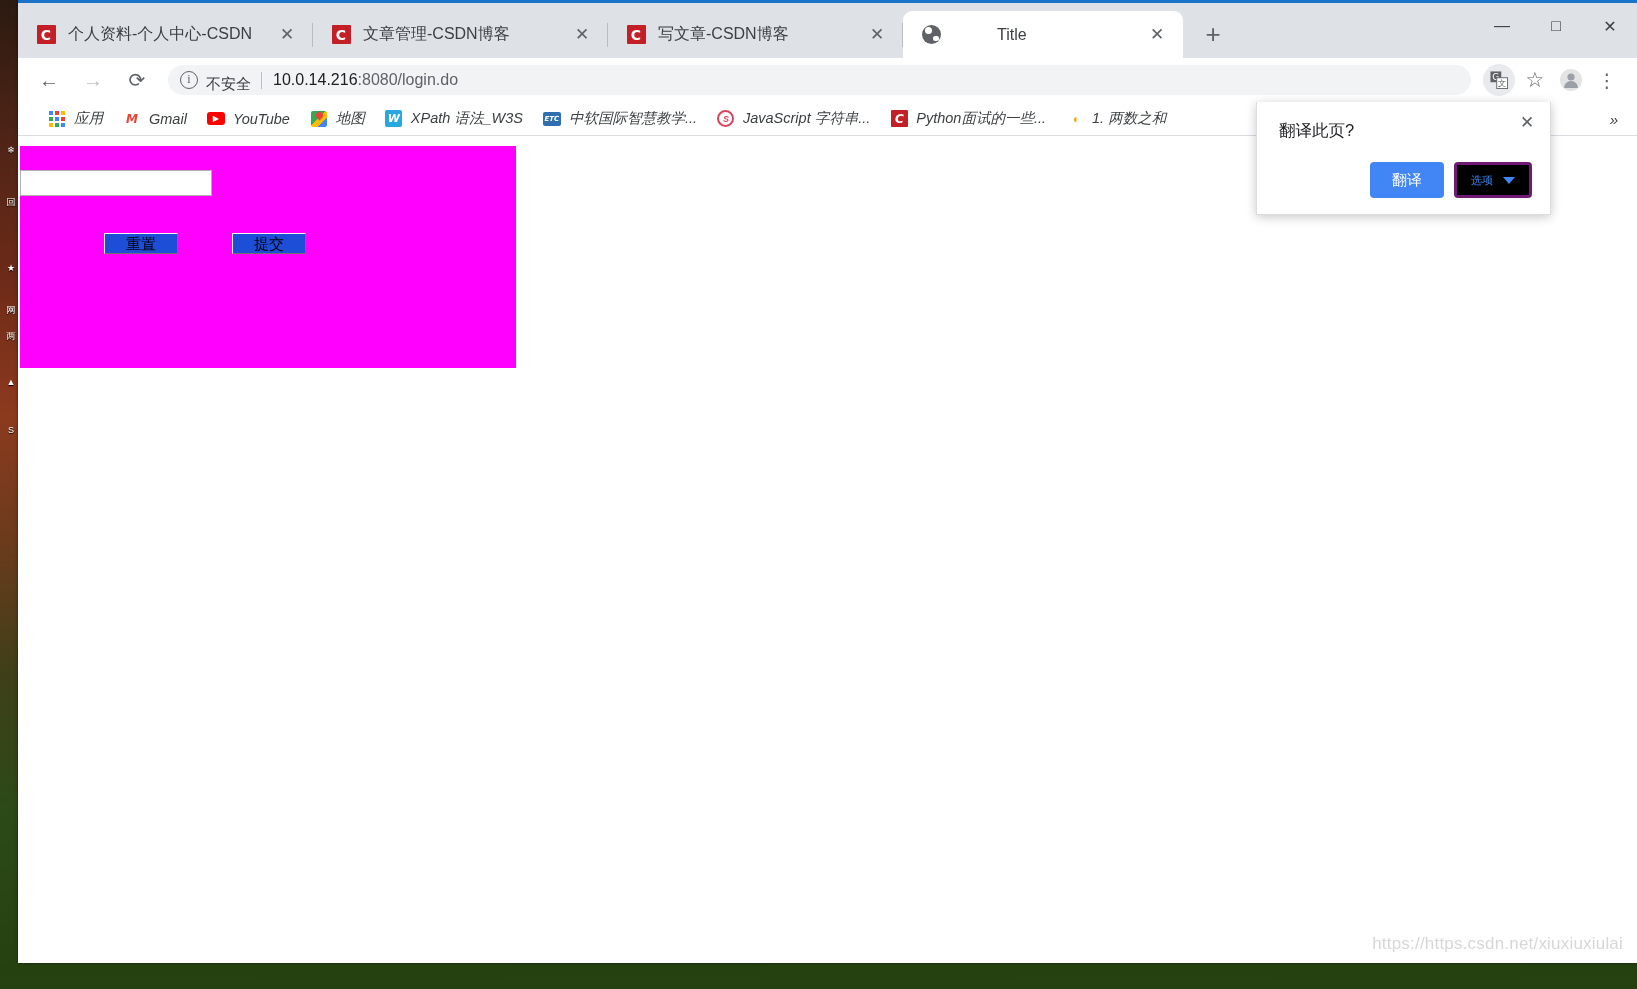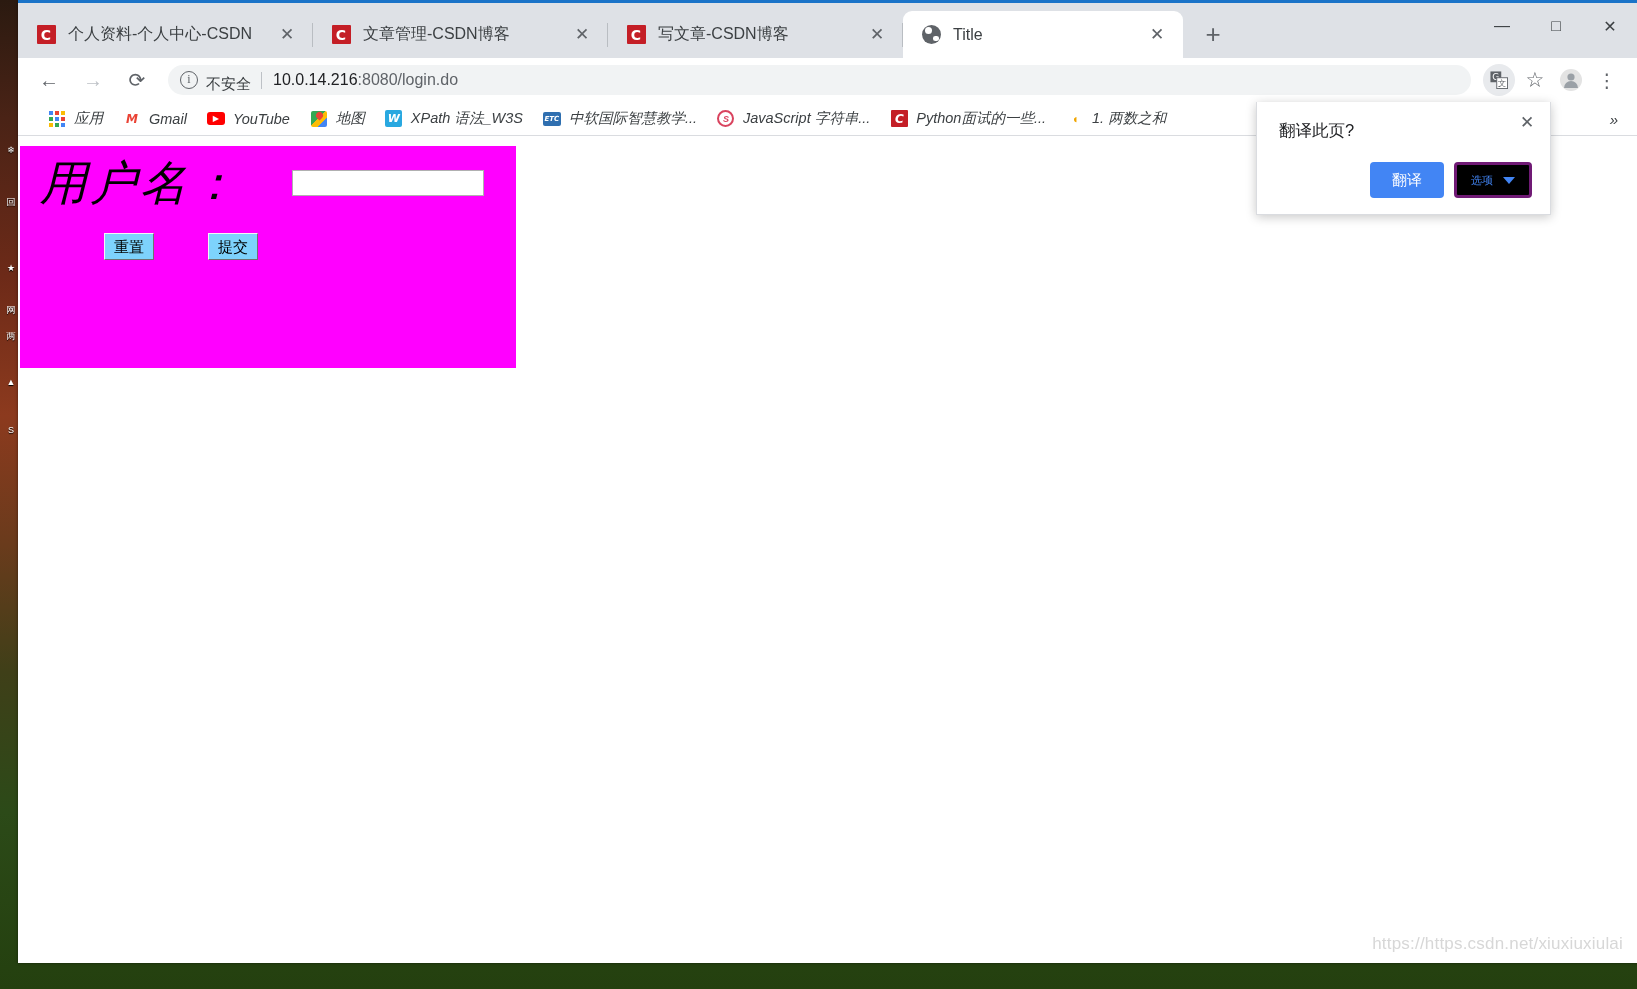--- a/index.html
+++ b/index.html
@@ -74,20 +74,21 @@
   .tab.inactive + .tab.inactive::before,
   .tab.inactive + .tab.active::before {
     content: ""; position: absolute; left: -1px; top: 12px;
     width: 1px; height: 24px; background: #b9bdc2;
   }
   .tab.active {
     width: 280px;
     background: #fff;
     border-radius: 9px 9px 0 0;
     height: 47px;
+    gap: 44px;
   }
   #new-tab-button {
     width: 40px; height: 40px; margin-left: 10px; margin-bottom: 4px;
     display: flex; align-items: center; justify-content: center;
     font-size: 26px; color: #5f6368; font-weight: 300;
   }
   #window-controls {
     margin-left: auto; align-self: flex-start;
     display: flex; height: 46px;
   }
@@ -254,23 +255,23 @@
     outline: none;
     font-size: 14px;
     padding: 0 3px;
   }
   #button-row {
     display: flex; align-items: center;
     padding-left: 84px; margin-top: 13px;
     gap: 54px;
   }
   .form-button {
-    min-width: 48px; height: 27px;
-    padding: 0 9px;
-    background: #7dd3fc;
+    min-width: 48px; height: 21px;
+    padding: 0 21px;
+    background: #1d4ed8;
     border: 1px solid #707070;
     border-top-color: #f5f5f5;
     border-left-color: #f5f5f5;
     font-size: 15px; color: #000;
     font-family: "Liberation Sans", sans-serif;
     line-height: 1;
   }
 
   
   #translate-bubble {
@@ -488,21 +489,20 @@
     </div>
 
     <div id="bm-overflow">»</div>
   </div>
 
   <div id="page-viewport">
 
     <div id="login-panel">
 
       <div class="form-row">
-        <div class="form-label">用户名：</div>
         <input class="form-input" type="text" placeholder="" style="">
       </div>
 
 
       <div id="button-row">
         <button class="form-button">重置</button>
         <button class="form-button">提交</button>
       </div>
     </div>
 

